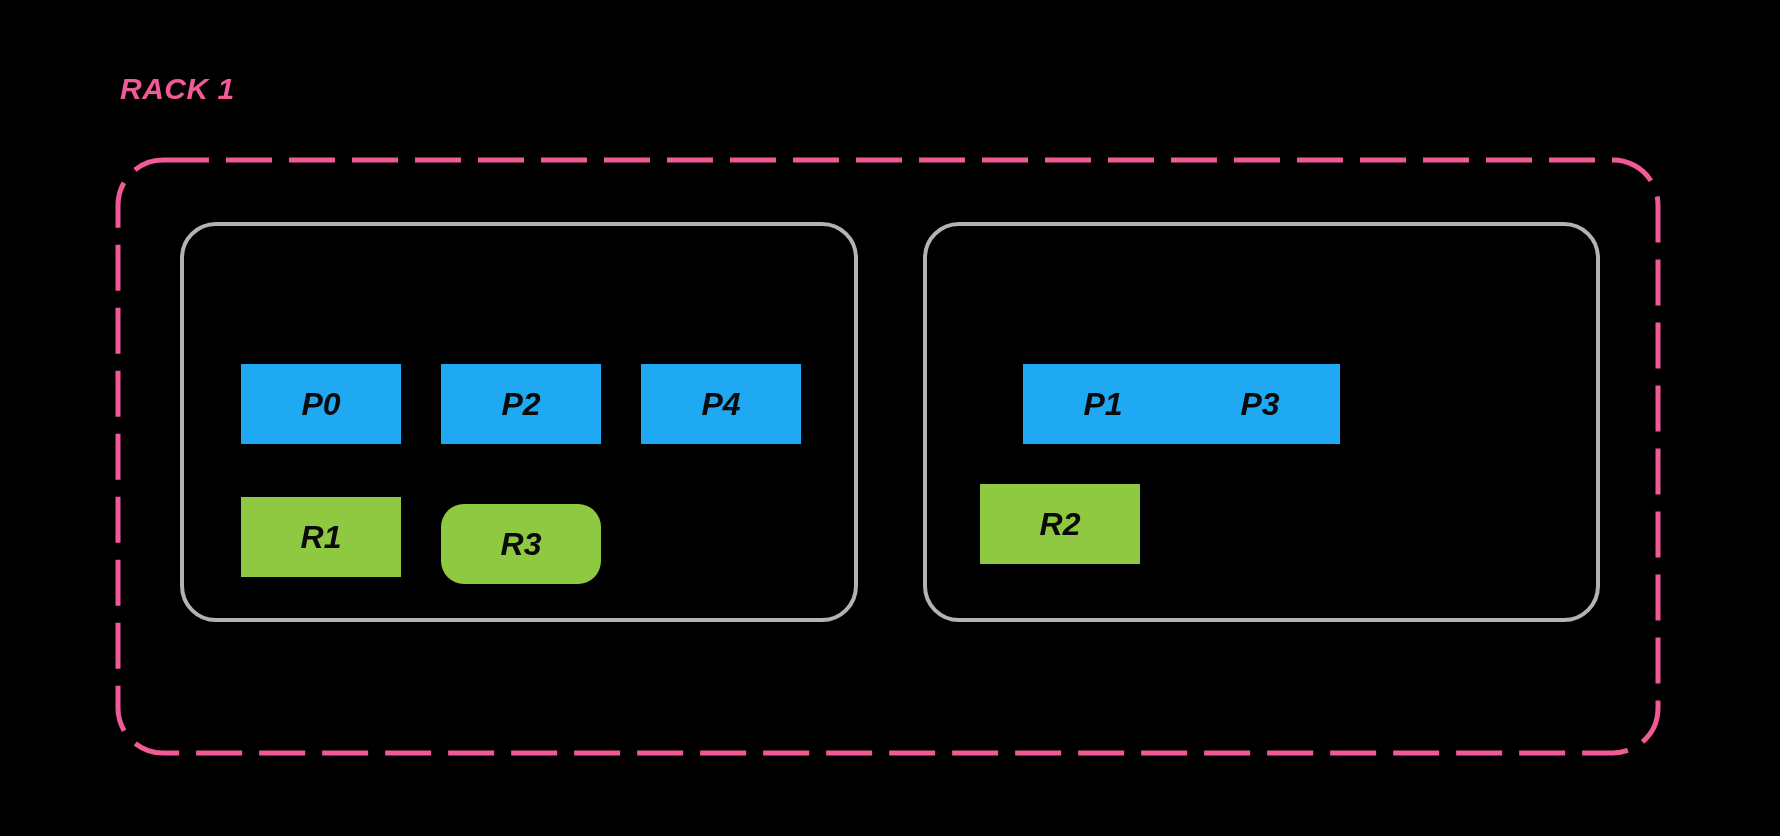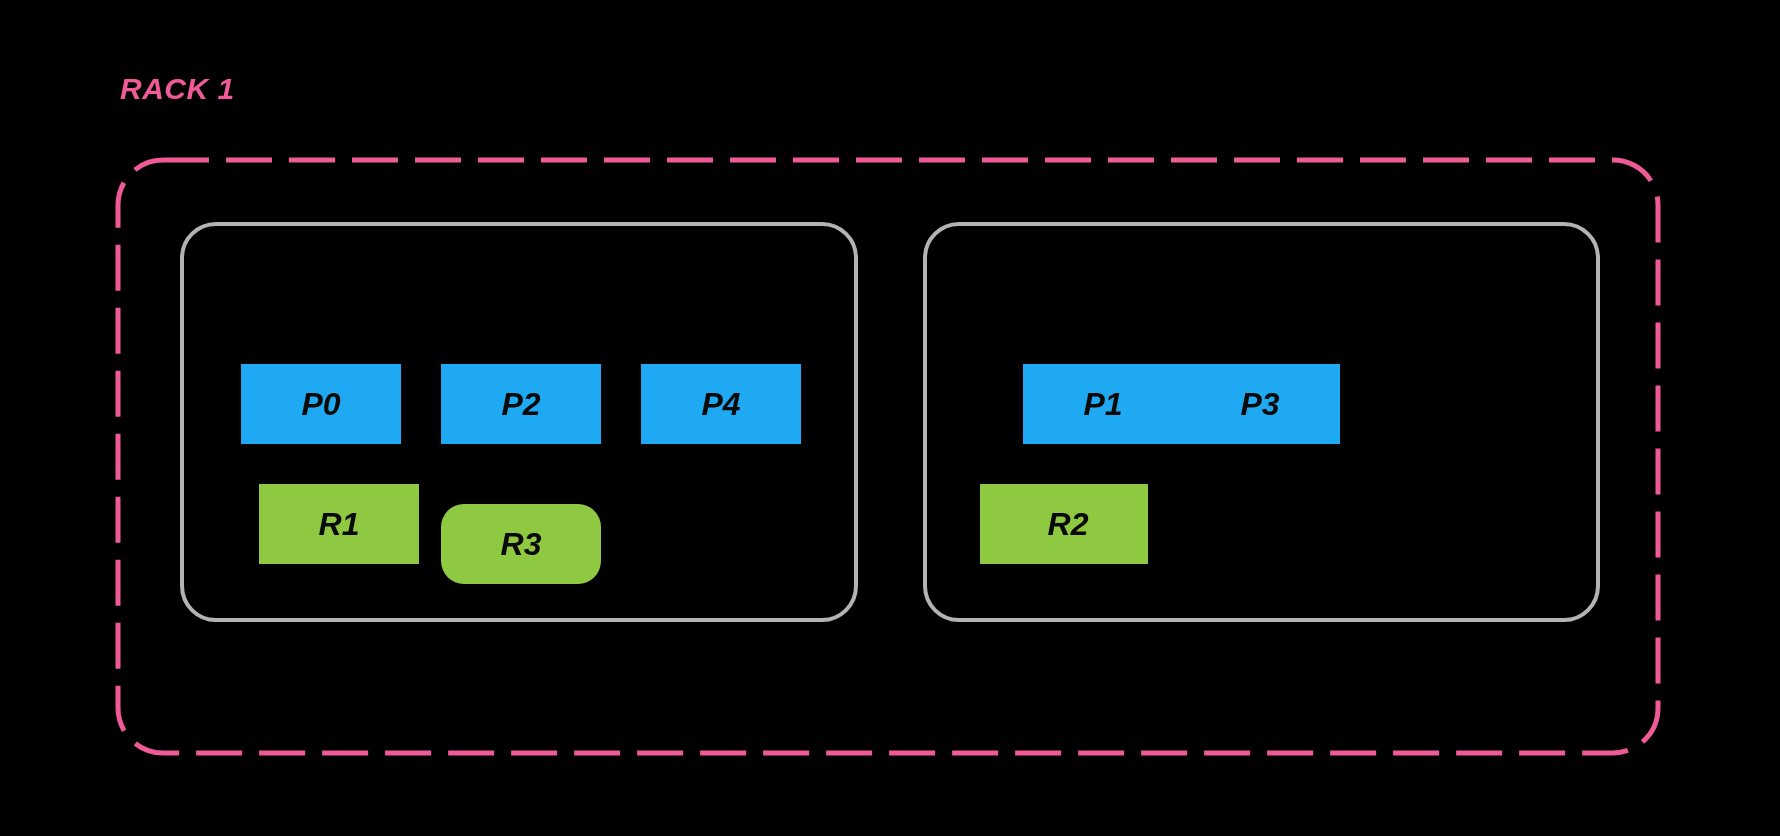--- a/index.html
+++ b/index.html
@@ -71,25 +71,25 @@
   <div class="host" style="left:180px; top:222px; width:678px; height:400px;"></div>
 
   <div class="host" style="left:923px; top:222px; width:677px; height:400px;"></div>
 
   <div class="shard" style="left:241px; top:364px;" data-type="primary">P0</div>
 
   <div class="shard" style="left:441px; top:364px;text-align:center;" data-type="primary">P2</div>
 
   <div class="shard" style="left:641px; top:364px;" data-type="primary">P4</div>
 
-  <div class="shard" style="left:241px; top:484px;margin-left:18px;" data-type="replica">R1</div>
+  <div class="shard" style="left:241px; top:497px;" data-type="replica">R1</div>
 
   <div class="shard" style="left:441px; top:504px;border-radius:23px;" data-type="replica">R3</div>
 
   <div class="shard" style="left:980px; top:364px;margin-left:43px;" data-type="primary">P1</div>
 
   <div class="shard" style="left:1180px; top:364px;" data-type="primary">P3</div>
 
 
-  <div class="shard" style="left:980px; top:484px;padding-left:8px;" data-type="replica">R2</div>
+  <div class="shard" style="left:980px; top:484px;" data-type="replica">R2</div>
 
 
 </div>
 
 </body></html>

